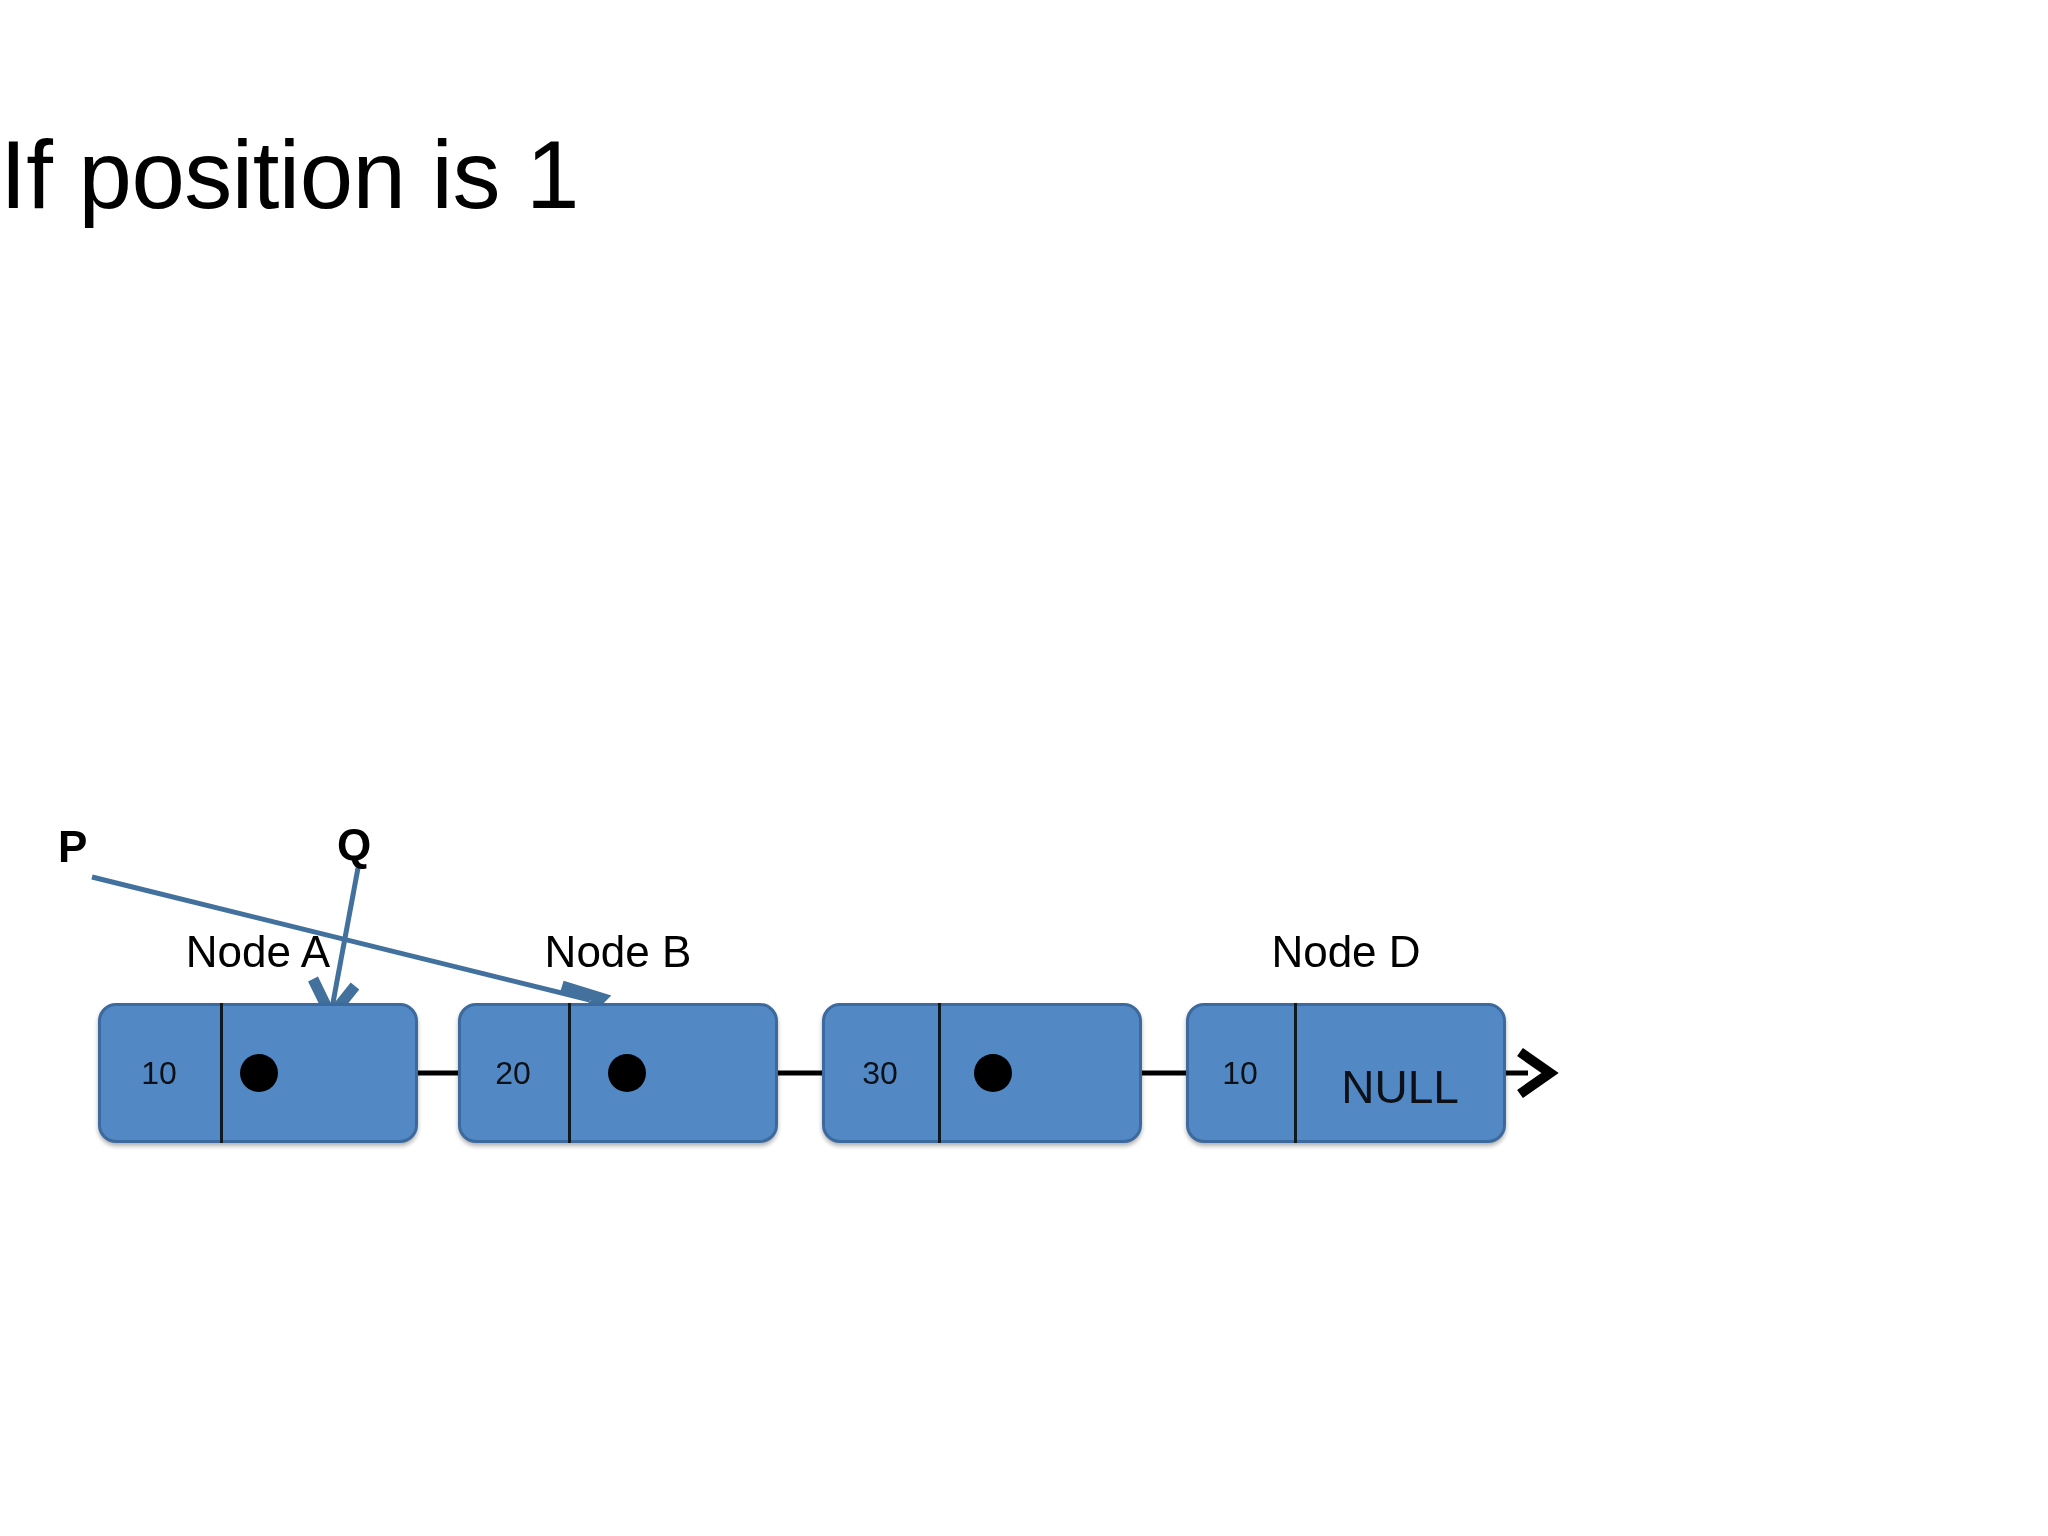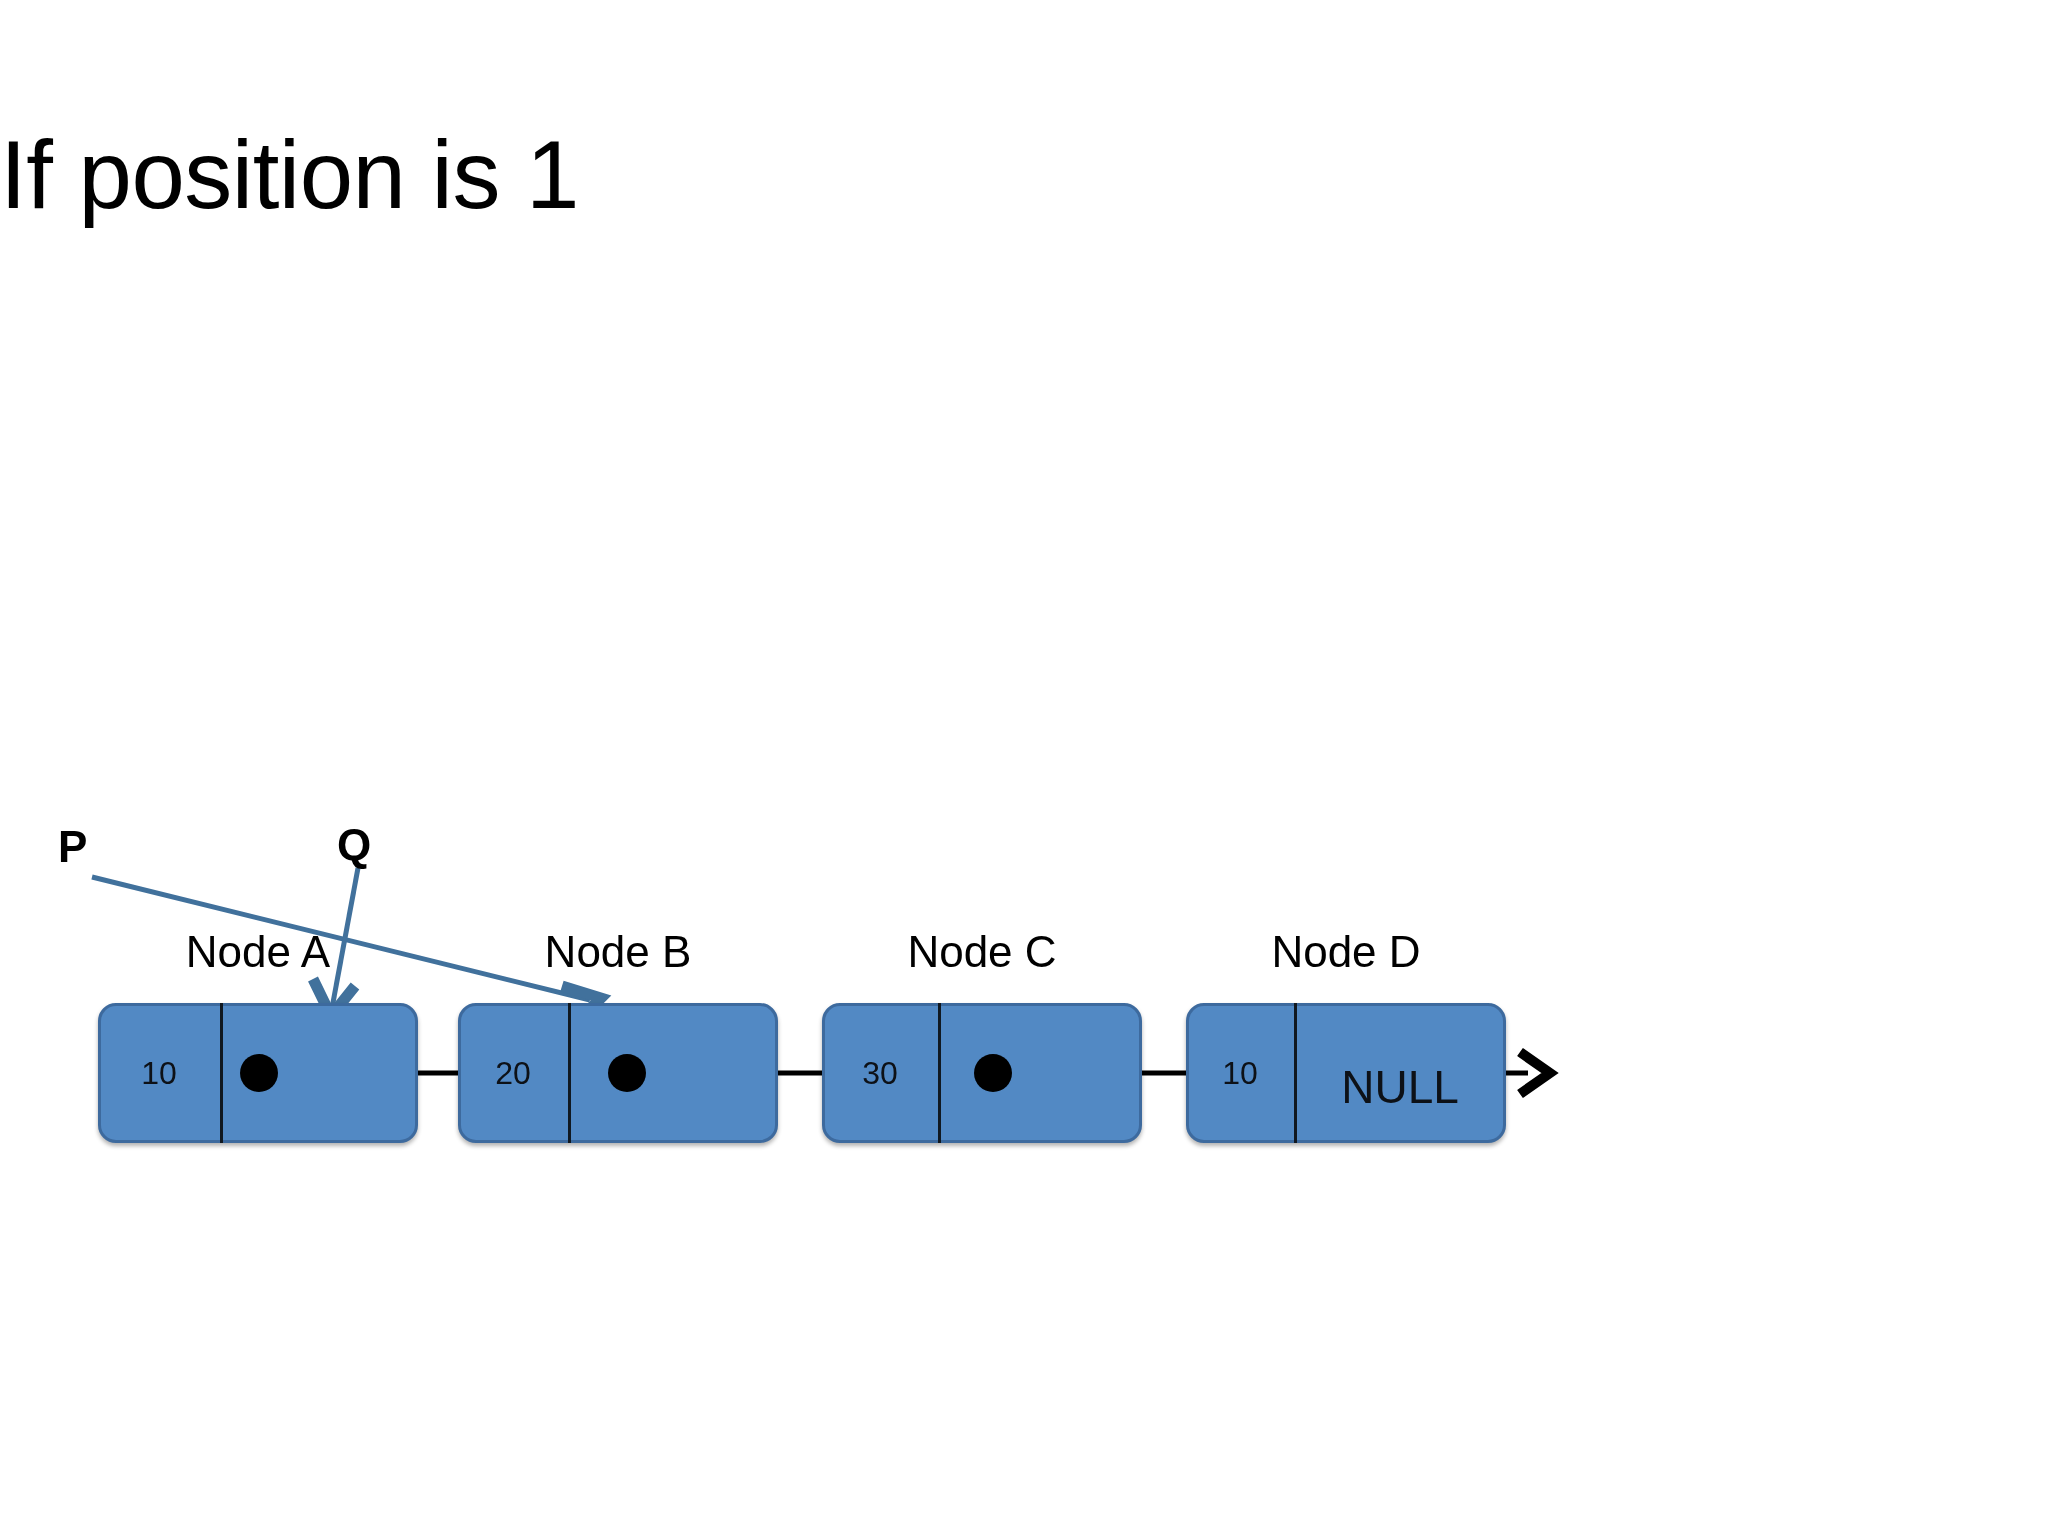--- a/index.html
+++ b/index.html
@@ -171,21 +171,20 @@
 
   <div class="node" style="left:458px; top:1003px;">
     <div class="node-label">Node B</div>
     <div class="node-box"></div>
     <div class="node-divider" style="left:110px;"></div>
     <div class="node-data" style="left:0px; width:110px;">20</div>
     <div class="node-dot" style="left:150px;"></div>
   </div>
 
   <div class="node" style="left:822px; top:1003px;">
-    <div class="node-label">Node C</div>
     <div class="node-box"></div>
     <div class="node-divider" style="left:116px;"></div>
     <div class="node-data" style="left:0px; width:116px;">30</div>
     <div class="node-dot" style="left:152px;"></div>
   </div>
 
   <div class="node" style="left:1186px; top:1003px;">
     <div class="node-label">Node D</div>
     <div class="node-box"></div>
     <div class="node-divider" style="left:108px;"></div>

